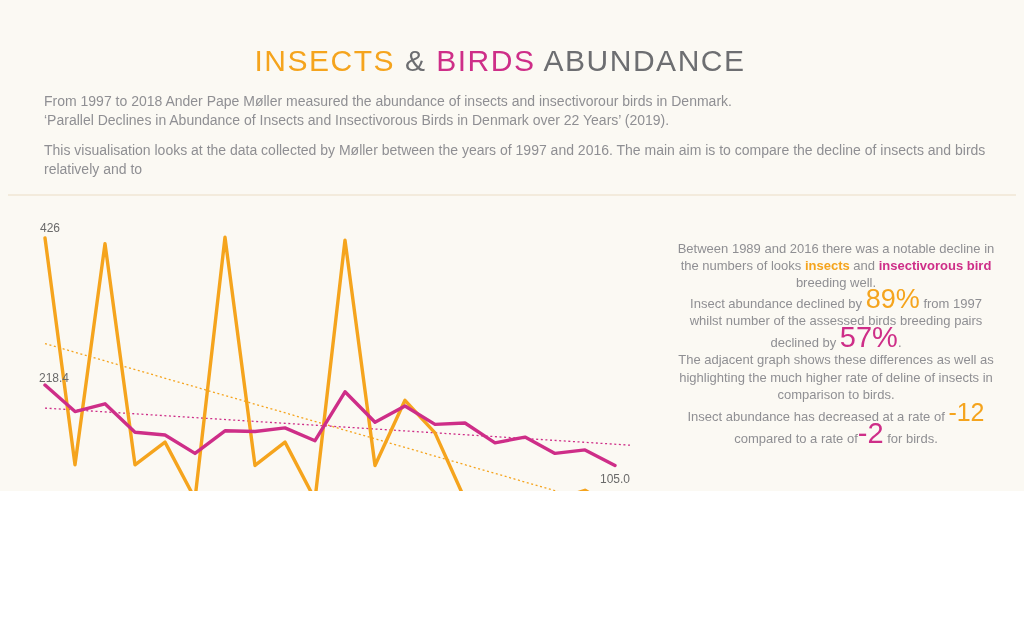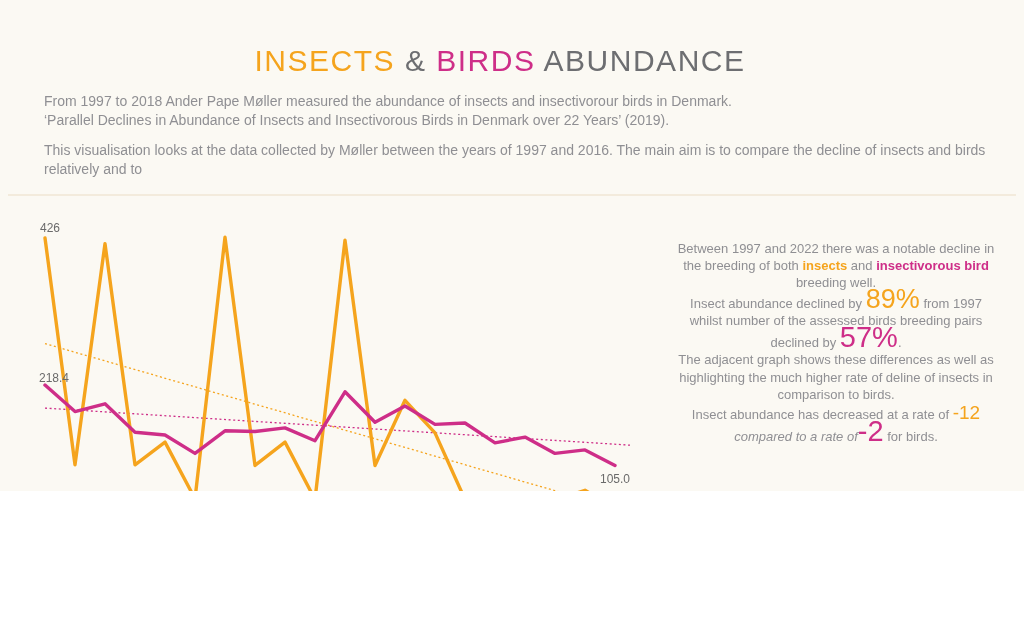--- a/index.html
+++ b/index.html
@@ -24,21 +24,21 @@
   .chart-wrap svg{display:block;}
 
   .panel{position:absolute;left:656px;top:240px;width:360px;text-align:center;
          color:#8F8F93;font-size:13px;line-height:17px;}
   .panel .blk{margin:0;}
   .hl-orange{color:#F5A41D;font-weight:bold;}
   .hl-pink{color:#CE2E88;font-weight:bold;}
   .big{font-weight:400;letter-spacing:0;}
   .big-orange{color:#F5A41D;font-size:27px;}
   .big-pink{color:#CE2E88;font-size:29px;}
-  .big2-orange{color:#F5A41D;font-size:19px;}
+  .big2-orange{color:#F5A41D;font-size:25px;}
   .big2-pink{color:#CE2E88;font-size:29px;}
   .pb1{margin-bottom:14px;}
   .pb2{margin-bottom:12px;}
   .pb3{margin-bottom:16px;line-height:17.5px;}
   .pb4-l2{margin-top:4px;}
 </style>
 </head>
 <body>
 
 <div class="page">
@@ -106,39 +106,39 @@
         <text x="30" y="26.0" text-anchor="middle" font-size="12" fill="#6A6A6A" font-family="&quot;Liberation Sans&quot;, sans-serif">426</text>
         <text x="34" y="176.1" text-anchor="middle" font-size="12" fill="#6A6A6A" font-family="&quot;Liberation Sans&quot;, sans-serif">218.4</text>
         <text x="595" y="276.5" text-anchor="middle" font-size="12" fill="#6A6A6A" font-family="&quot;Liberation Sans&quot;, sans-serif">105.0</text>
         <text x="595" y="316.0" text-anchor="middle" font-size="12" fill="#6A6A6A" font-family="&quot;Liberation Sans&quot;, sans-serif">45</text>
       </svg>
   </div>
 
   <div class="panel">
 
     <p class="blk pb1">
-      <span>Between 1997 and 2022 there was a notable decline in</span><br>
-      <span>the breeding of both </span><span class="hl-orange">insects</span><span> and </span><span class="hl-pink">insectivorous bird</span><br>
+      <span>Between 1989 and 2016 there was a notable decline in</span><br>
+      <span>the numbers of looks </span><span class="hl-orange">insects</span><span> and </span><span class="hl-pink">insectivorous bird</span><br>
       <span>breeding well.</span>
     </p>
 
     <p class="blk pb2">
       <span>Insect abundance declined by </span><span class="big big-orange">89%</span><span> from 1997</span><br>
       <span>whilst number of the assessed birds breeding pairs</span><br>
       <span>declined by </span><span class="big big-pink">57%</span><span>.</span>
     </p>
 
     <p class="blk pb3">
       <span>The adjacent graph shows these differences as well as</span><br>
       <span>highlighting the much higher rate of deline of insects in</span><br>
       <span>comparison to birds.</span>
     </p>
 
     <p class="blk">
       <span>Insect abundance has decreased at a rate of </span><span class="big big2-orange">-12</span><br>
-      <span class="pb4-l2" style="display:inline-block;font-style:italic;">compared to a rate of </span><span class="big big2-pink">-2</span><span> for birds.</span>
+      <span class="pb4-l2" style="display:inline-block;">compared to a rate of </span><span class="big big2-pink">-2</span><span> for birds.</span>
     </p>
 
   </div>
 
   <div class="divider divider-bottom"></div>
 
 </div>
 
 </body></html>

